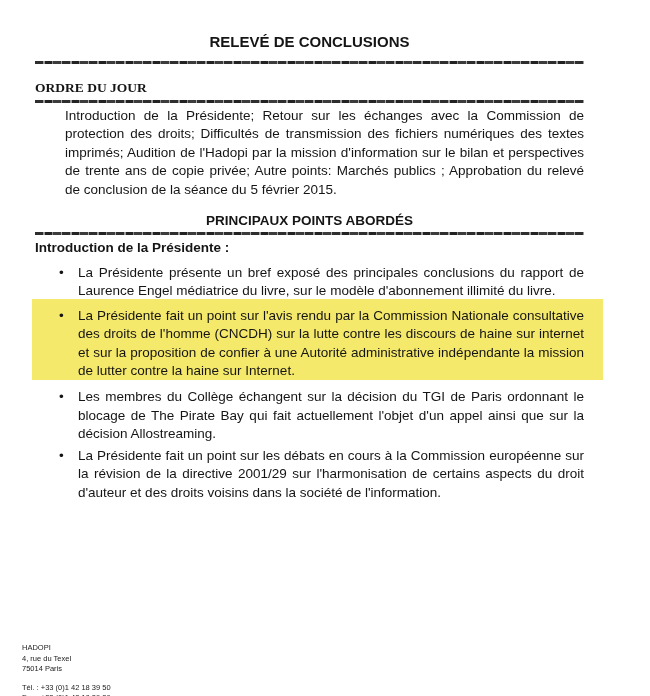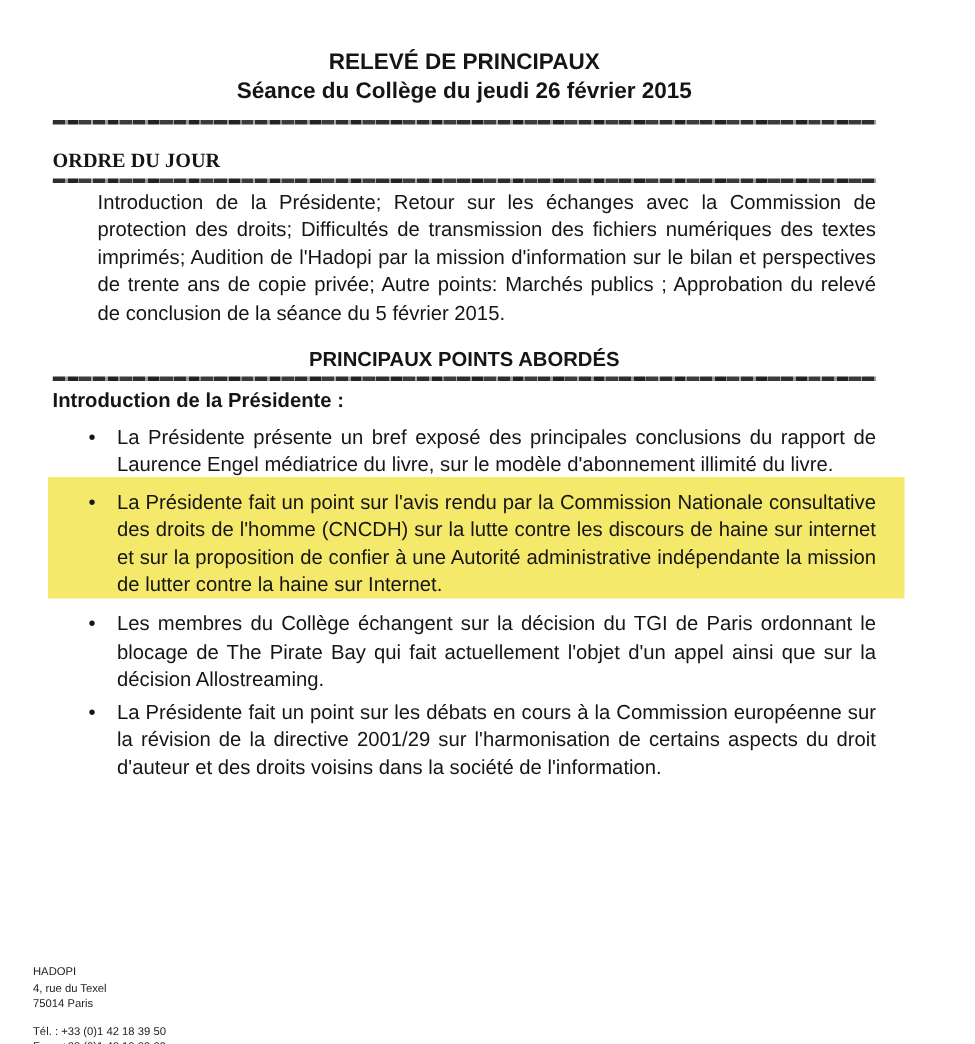--- a/index.html
+++ b/index.html
@@ -88,22 +88,21 @@
     white-space:nowrap;
   }
   .footer .contact{margin-top:8px;}
 </style>
 </head>
 <body>
 
 <div class="doc">
 
   <div class="title-block">
-    <div>RELEVÉ DE PRINCIPAUX</div>
-    <div>Séance du Collège du jeudi 26 février 2015</div>
+    <div>RELEVÉ DE CONCLUSIONS</div>
   </div>
 
   <div class="rule rule-1"></div>
 
 
 
   <div class="heading h-ordre">ORDRE DU JOUR</div>
 
   <div class="rule rule-2"></div>
 

